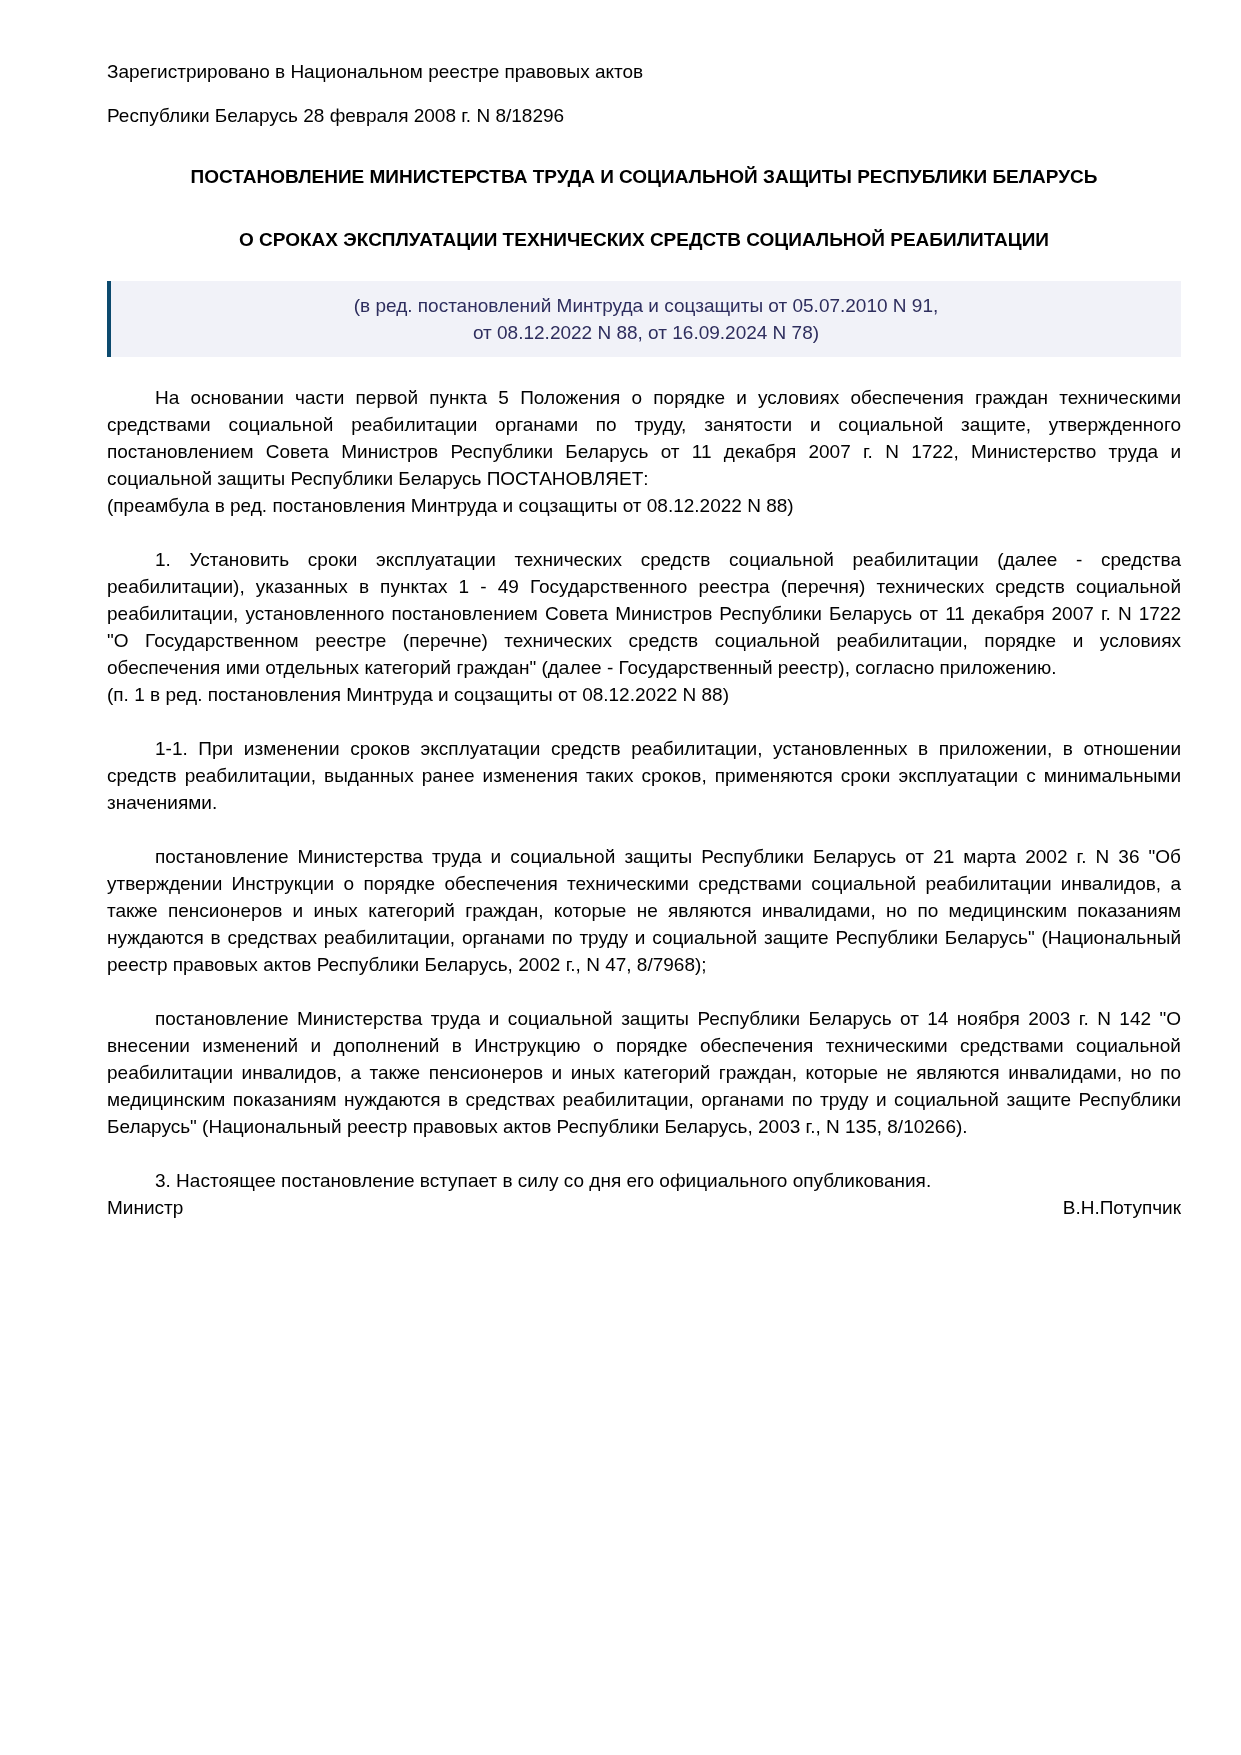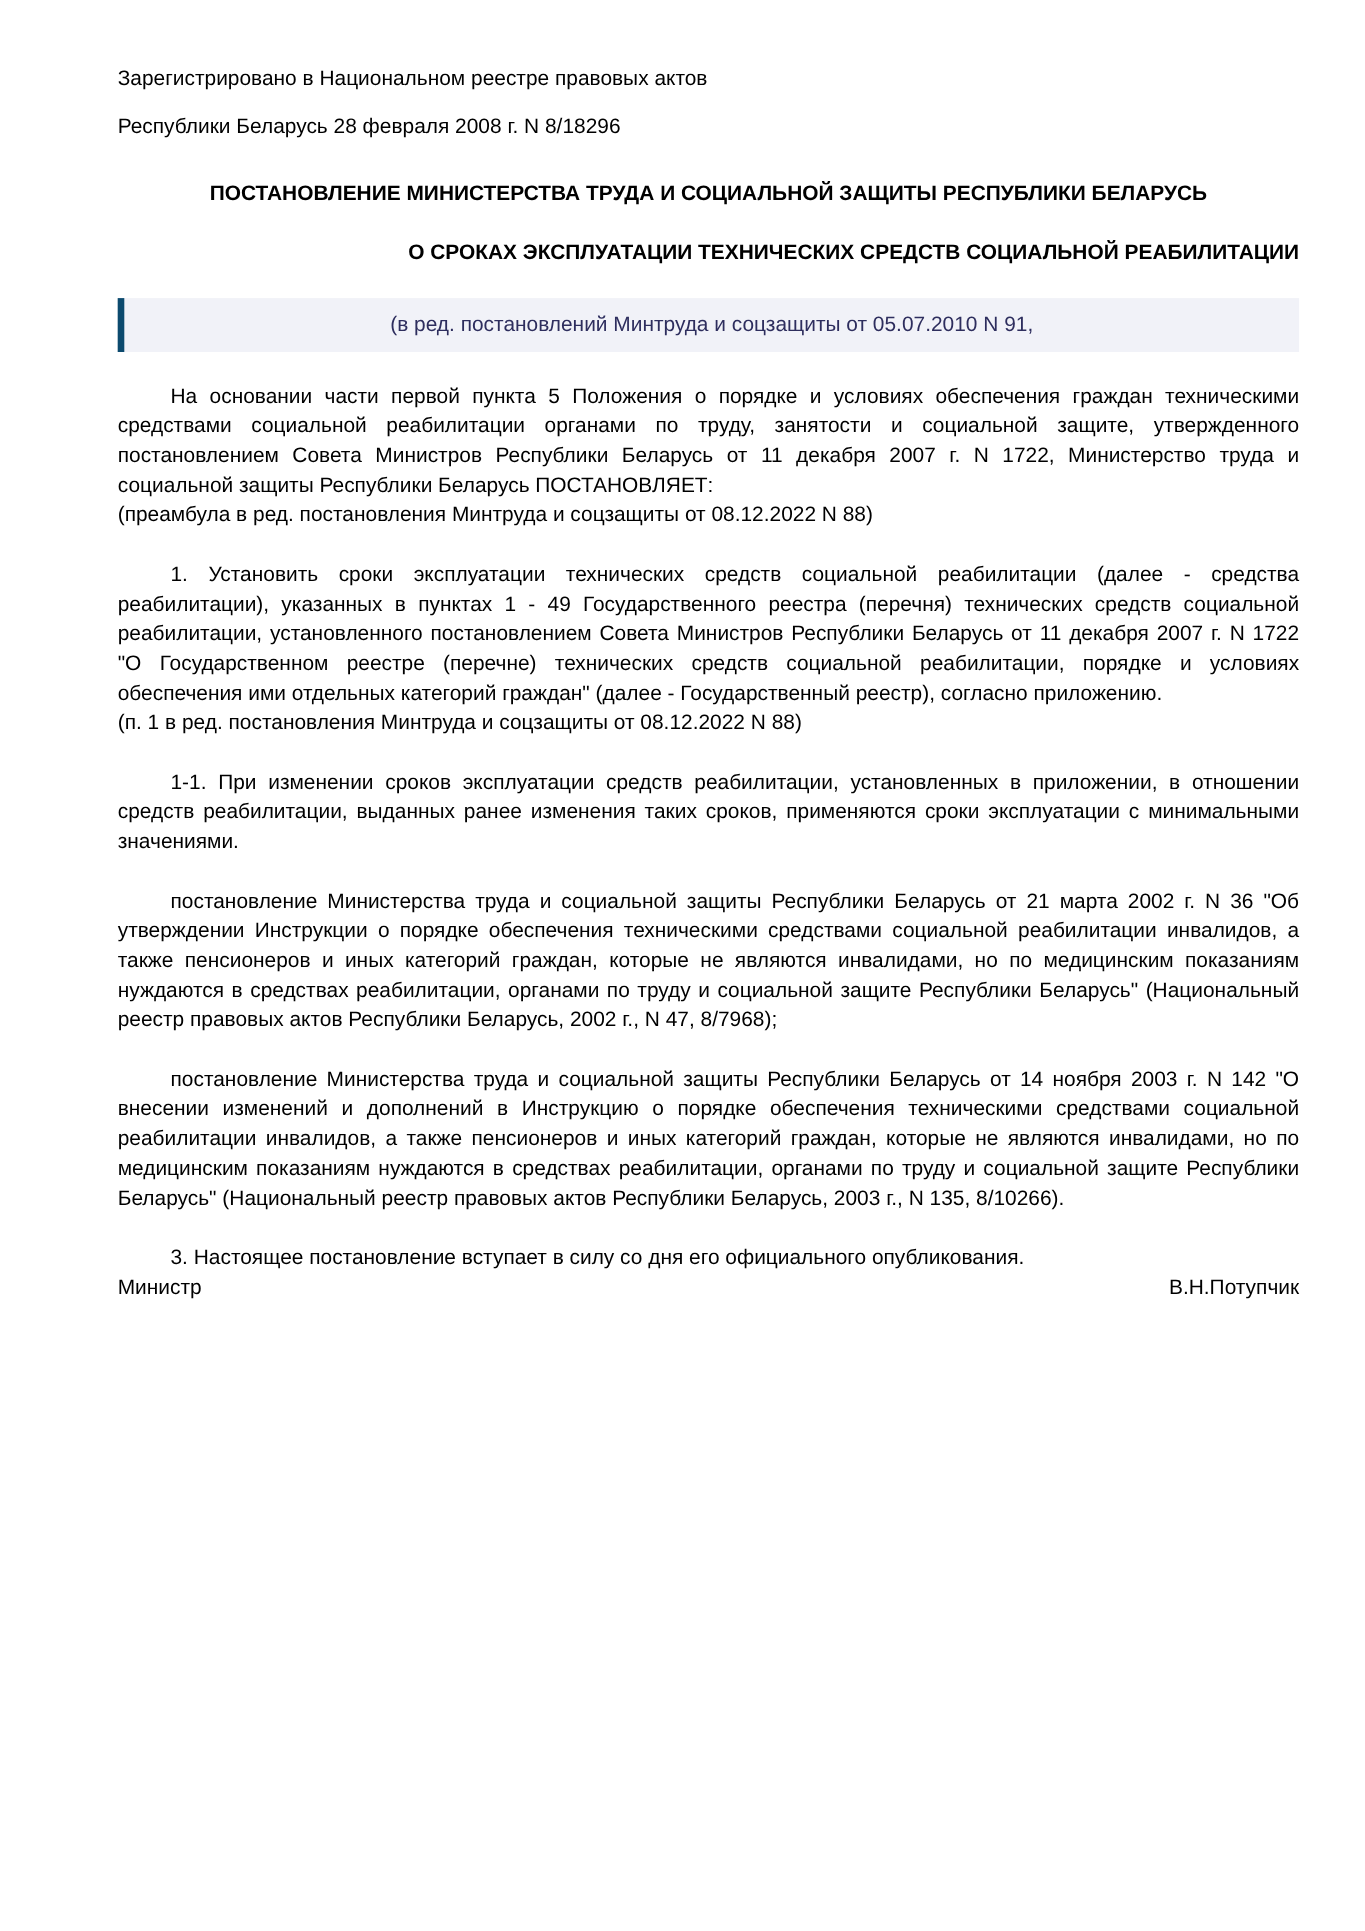--- a/index.html
+++ b/index.html
@@ -22,28 +22,28 @@
   .reg-block p {
     margin: 0 0 17px 0;
     text-align: left;
   }
   .doc-title {
     margin-top: 34px;
     font-weight: bold;
     text-align: center;
   }
   .doc-subject {
-    margin-top: 26px;
+    margin-top: 36px;
     font-weight: bold;
-    text-align: right;
+    text-align: center;
   }
   .amend-box {
     margin-top: 28px;
     background: #f1f2f8;
-    border-left: 6px solid #0c4a6e;
+    border-left: 4px solid #0c4a6e;
     padding: 11px 12px;
     text-align: center;
     color: #2e2e5e;
   }
   .doc-body {
     margin-top: 26px;
   }
   .doc-body p {
     margin: 0;
   }
@@ -74,20 +74,21 @@
   </div>
 
   <div class="doc-title">
     <div>ПОСТАНОВЛЕНИЕ МИНИСТЕРСТВА ТРУДА И СОЦИАЛЬНОЙ ЗАЩИТЫ РЕСПУБЛИКИ БЕЛАРУСЬ</div>
   </div>
 
   <div class="doc-subject">О СРОКАХ ЭКСПЛУАТАЦИИ ТЕХНИЧЕСКИХ СРЕДСТВ СОЦИАЛЬНОЙ РЕАБИЛИТАЦИИ</div>
 
   <div class="amend-box">
     <div>(в ред. постановлений Минтруда и соцзащиты от 05.07.2010 N 91,</div>
+    <div>от 08.12.2022 N 88, от 16.09.2024 N 78)</div>
   </div>
 
   <div class="doc-body">
     <p class="para">На основании части первой пункта 5 Положения о порядке и условиях обеспечения граждан техническими средствами социальной реабилитации органами по труду, занятости и социальной защите, утвержденного постановлением Совета Министров Республики Беларусь от 11 декабря 2007 г. N 1722, Министерство труда и социальной защиты Республики Беларусь ПОСТАНОВЛЯЕТ:</p>
     <p class="note">(преамбула в ред. постановления Минтруда и соцзащиты от 08.12.2022 N 88)</p>
     <p class="para">1. Установить сроки эксплуатации технических средств социальной реабилитации (далее - средства реабилитации), указанных в пунктах 1 - 49 Государственного реестра (перечня) технических средств социальной реабилитации, установленного постановлением Совета Министров Республики Беларусь от 11 декабря 2007 г. N 1722 "О Государственном реестре (перечне) технических средств социальной реабилитации, порядке и условиях обеспечения ими отдельных категорий граждан" (далее - Государственный реестр), согласно приложению.</p>
     <p class="note">(п. 1 в ред. постановления Минтруда и соцзащиты от 08.12.2022 N 88)</p>
     <p class="para">1-1. При изменении сроков эксплуатации средств реабилитации, установленных в приложении, в отношении средств реабилитации, выданных ранее изменения таких сроков, применяются сроки эксплуатации с минимальными значениями.</p>
     <p class="para">постановление Министерства труда и социальной защиты Республики Беларусь от 21 марта 2002 г. N 36 "Об утверждении Инструкции о порядке обеспечения техническими средствами социальной реабилитации инвалидов, а также пенсионеров и иных категорий граждан, которые не являются инвалидами, но по медицинским показаниям нуждаются в средствах реабилитации, органами по труду и социальной защите Республики Беларусь" (Национальный реестр правовых актов Республики Беларусь, 2002 г., N 47, 8/7968);</p>
     <p class="para">постановление Министерства труда и социальной защиты Республики Беларусь от 14 ноября 2003 г. N 142 "О внесении изменений и дополнений в Инструкцию о порядке обеспечения техническими средствами социальной реабилитации инвалидов, а также пенсионеров и иных категорий граждан, которые не являются инвалидами, но по медицинским показаниям нуждаются в средствах реабилитации, органами по труду и социальной защите Республики Беларусь" (Национальный реестр правовых актов Республики Беларусь, 2003 г., N 135, 8/10266).</p>

